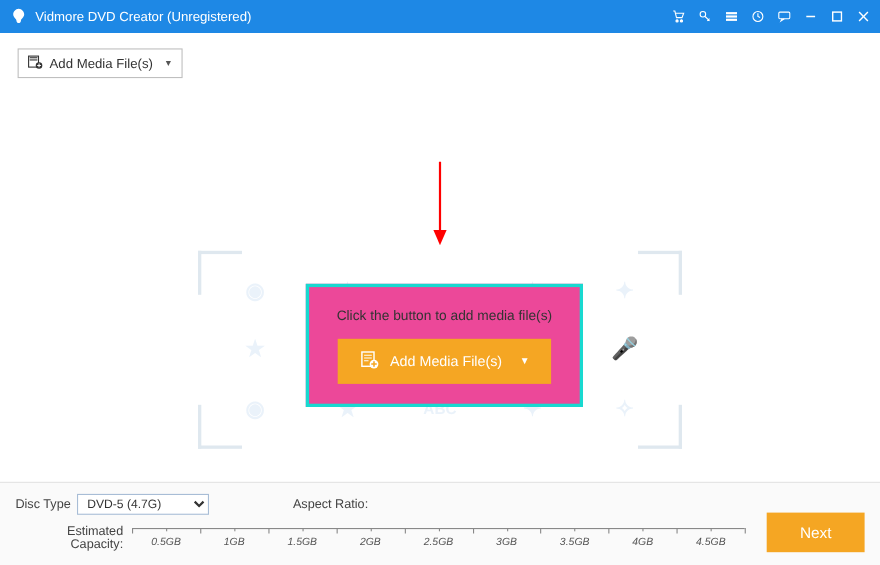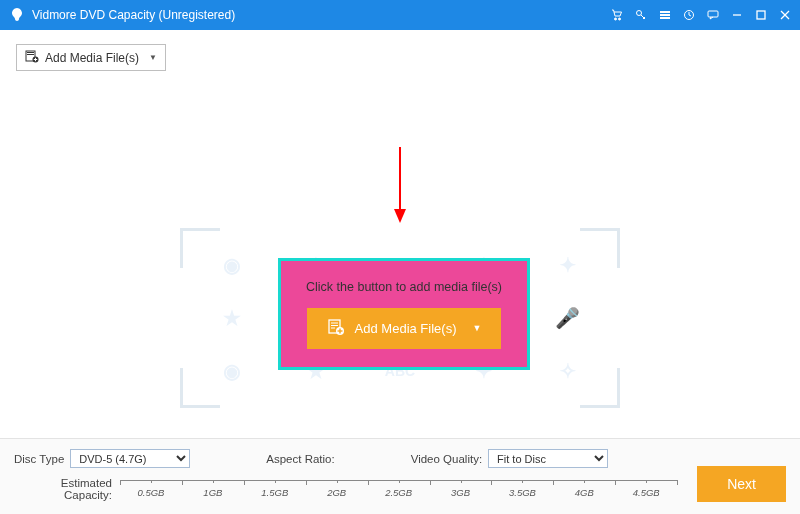--- a/index.html
+++ b/index.html
@@ -84,21 +84,21 @@
 </style>
 </head>
 <body>
 
 <div class="titlebar">
   <span class="logo">
     <svg width="16" height="16" viewBox="0 0 16 16">
         <path d="M8 1 C5 1 3 4 3 6 c0 3 3 4 3 6 c0 1 1 2 2 2 s2-1 2-2 c0-2 3-3 3-6 C13 4 11 1 8 1 Z" fill="#fff"></path>
       </svg>
   </span>
-  <span class="title">Vidmore DVD Capacity (Unregistered)</span>
+  <span class="title">Vidmore DVD Creator (Unregistered)</span>
   <div class="ticons">
     <span>
         <svg width="12" height="12" viewBox="0 0 12 12" fill="none" stroke="#fff" stroke-width="1">
           <path d="M1 1h1.5l1.5 6h5l1.5-4H3"></path>
           <circle cx="4.5" cy="10" r="1" fill="#fff"></circle>
           <circle cx="8.5" cy="10" r="1" fill="#fff"></circle>
         </svg>
       </span>
     <span>
         <svg width="12" height="12" viewBox="0 0 12 12" fill="none" stroke="#fff" stroke-width="1">
@@ -221,26 +221,20 @@
           <span>Disc Type</span>
           <select class="disc">
             <option>DVD-5 (4.7G)</option>
           </select>
         </div>
         <div style="width:60px"></div>
         <div class="grp">
           <span>Aspect Ratio:</span>
         </div>
         <div style="width:60px"></div>
-        <div class="grp">
-          <span>Video Quality:</span>
-          <select class="vq">
-            <option>Fit to Disc</option>
-          </select>
-        </div>
       </div>
       <div class="row2">
         <span class="lbl">Estimated Capacity:</span>
         <div class="ruler">
           <div class="ticks" id="ruler-ticks">
               <div class="tick" style="left: 0%; height: 5px;"></div>
               <div class="tick" style="left: 5.55556%; height: 3px;"></div>
               <div class="tick" style="left: 11.1111%; height: 5px;"></div>
               <div class="tick" style="left: 16.6667%; height: 3px;"></div>
               <div class="tick" style="left: 22.2222%; height: 5px;"></div>

